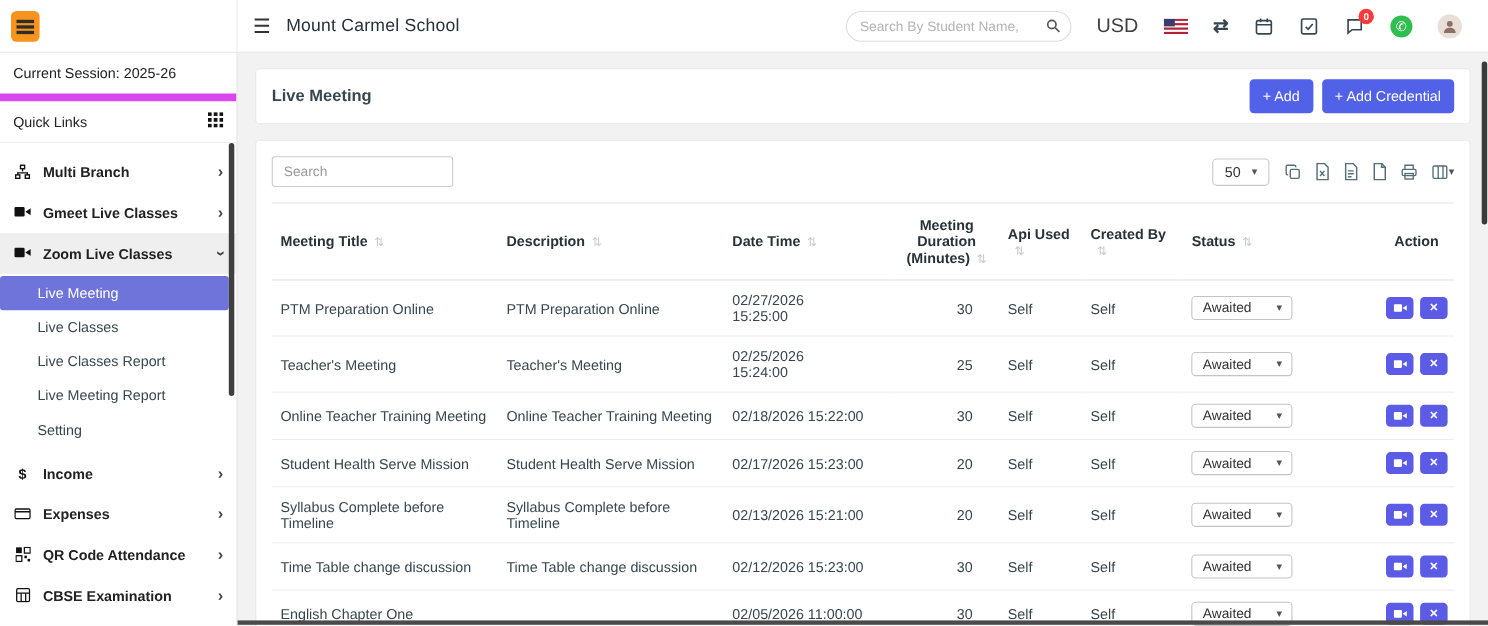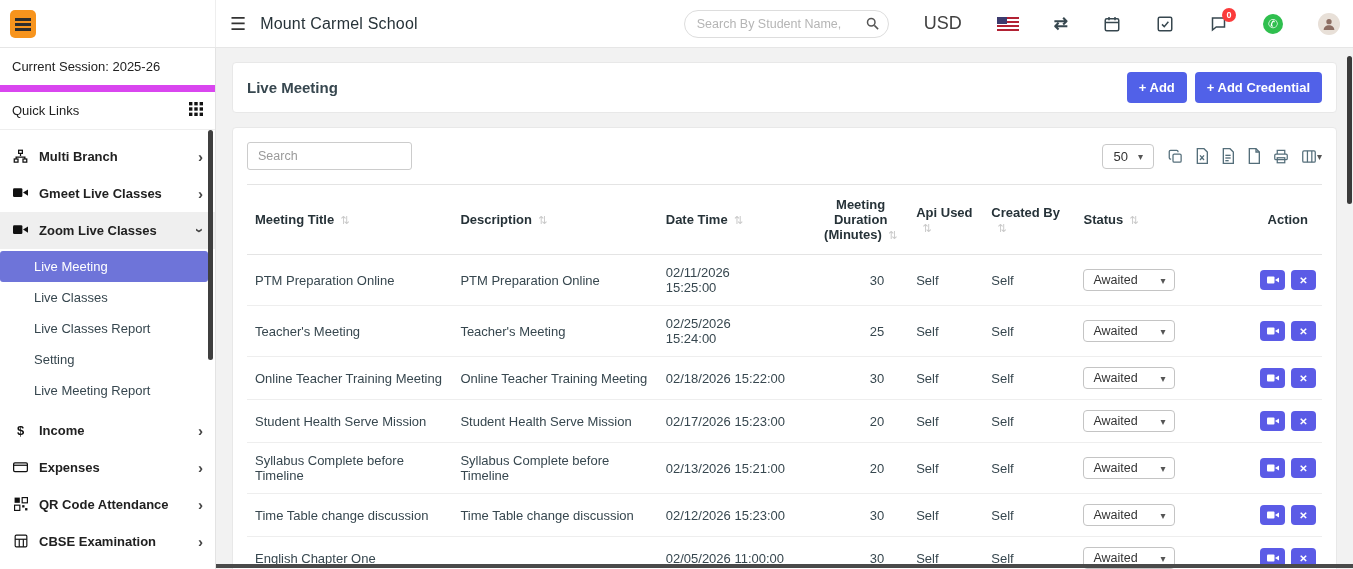--- a/index.html
+++ b/index.html
@@ -7,21 +7,21 @@
   body{font-family:"Liberation Sans","DejaVu Sans",sans-serif;font-size:13px;color:#333;background:#f2f2f2;position:relative}
 
   
   .topbar{height:48px;background:#fff;border-bottom:1px solid #e6e6e6;display:flex;align-items:center;position:relative;z-index:5}
   .logo-area{width:216px;min-width:216px;height:100%;display:flex;align-items:center;gap:6px;padding-left:10px;border-right:1px solid #eee}
   .logo-icon{width:26px;height:28px;background:#f7941d;border-radius:5px;position:relative;flex:0 0 auto}
   .logo-icon::after{content:"";position:absolute;left:5px;top:8px;width:16px;height:3px;background:#2d2d2d;box-shadow:0 5px 0 #2d2d2d,0 10px 0 #2d2d2d}
   .logo-pill{background:#7dc243;border:2px solid #f7941d;border-radius:14px;padding:3px 12px;color:#fff;font-weight:700;font-size:13px;letter-spacing:.5px;white-space:nowrap}
   .hamburger{font-size:18px;color:#333;background:none;border:none;margin:0 14px 0 14px;cursor:pointer}
   .school-name{font-size:16px;font-weight:400;color:#263238;letter-spacing:.2px}
-  .topbar-right{margin-left:auto;display:flex;align-items:center;gap:35px;padding-right:13px}
+  .topbar-right{margin-left:auto;display:flex;align-items:center;gap:23px;padding-right:24px}
   .search-box{position:relative;width:205px}
   .search-box input{width:100%;height:28px;border:1px solid #ddd;border-radius:15px;padding:0 30px 0 12px;font-size:12.5px;color:#555;outline:none;background:#fff}
   .search-box input::placeholder{color:#b5b5b5}
   .search-box .mag{position:absolute;right:9px;top:6px}
   .currency{font-size:18px;font-weight:400;color:#404040}
   .tico{display:flex;align-items:center;justify-content:center;background:none;border:none;cursor:pointer;color:#37474f;position:relative}
   .exchange{font-size:17px;font-weight:600}
   .badge{position:absolute;top:-7px;right:-8px;background:#fb3b3b;color:#fff;font-size:9px;min-width:14px;height:14px;border-radius:7px;display:flex;align-items:center;justify-content:center;padding:0 3px;font-weight:700}
   .wa{width:20px;height:20px;border-radius:50%;background:#2fbf4e;color:#fff;display:flex;align-items:center;justify-content:center;font-size:12px}
   .avatar{width:22px;height:22px;border-radius:50%;background:#e8e0d8;display:flex;align-items:center;justify-content:center;overflow:hidden}
@@ -41,21 +41,21 @@
   .subitem{padding:8px 12px 8px 34px;color:#37474f;font-size:13px;cursor:pointer}
   .subitem.active{background:#6e74d9;color:#fff;border-radius:3px;margin-right:7px}
   .sb-scroll{position:absolute;right:2px;top:82px;width:5px;height:230px;background:#3f3f3f;border-radius:3px}
 
   
   .main{flex:1;padding:14px 16px 0 16px;overflow:hidden}
   .card{background:#fff;border:1px solid #e8e8e8;border-radius:4px}
   .page-head{display:flex;align-items:center;justify-content:space-between;padding:9px 14px;margin-bottom:14px}
   .page-title{font-size:15px;font-weight:600;color:#37474f}
   .head-btns{display:flex;gap:8px}
-  .btn{background:#5161e8;color:#fff;border:none;border-radius:4px;padding:8px 12px;font-size:13px;font-weight:700;cursor:pointer;font-family:inherit}
+  .btn{background:#5161e8;color:#fff;border:none;border-radius:4px;padding:8px 12px;font-size:13px;font-weight:400;cursor:pointer;font-family:inherit}
   .table-card{padding:14px}
   .toolbar{display:flex;align-items:center;justify-content:space-between;margin-bottom:14px}
   .tbl-search{width:165px;height:28px;border:1px solid #ccc;border-radius:3px;padding:0 10px;font-size:12.5px;outline:none}
   .tbl-search::placeholder{color:#9a9a9a}
   .toolbar-right{display:flex;align-items:center;gap:14px}
   .pagesize{display:inline-flex;align-items:center;gap:10px;border:1px solid #c9c9c9;border-radius:4px;padding:4px 10px;font-size:13px;color:#333;cursor:pointer;background:#fff}
   .caret{font-size:10px;color:#555}
   .exports{display:flex;align-items:center;gap:12px;color:#546e7a}
   .exports .eico{display:flex;align-items:center;cursor:pointer}
 
@@ -198,22 +198,22 @@
             </svg>
         </span>
         <span>Zoom Live Classes</span>
         <span class="chev">›</span>
       </div>
 
       <div class="submenu">
         <div class="subitem active">Live Meeting</div>
         <div class="subitem">Live Classes</div>
         <div class="subitem">Live Classes Report</div>
+        <div class="subitem">Live Meeting Report</div>
         <div class="subitem">Setting</div>
-        <div class="subitem">Live Meeting Report</div>
       </div>
 
       <div class="nav-item">
         <span class="ni-icon">$</span>
         <span>Income</span>
         <span class="chev">›</span>
       </div>
 
       <div class="nav-item">
         <span class="ni-icon">
@@ -340,21 +340,21 @@
               <th><span>Api Used</span><span class="sort"></span></th>
               <th><span>Created By</span><span class="sort"></span></th>
               <th><span>Status</span><span class="sort"></span></th>
               <th class="col-act"><span>Action</span></th>
             </tr>
           </thead>
         <tbody>
             <tr>
               <td>PTM Preparation Online</td>
               <td>PTM Preparation Online</td>
-              <td class="dt">02/11/2026
+              <td class="dt">02/27/2026
 15:25:00</td>
               <td class="num">30</td>
               <td>Self</td>
               <td>Self</td>
               <td><div class="status-select">
                   <span>Awaited</span>
                   <span class="caret">▾</span>
                 </div></td>
               <td class="act"><button class="abtn">
                   <svg width="12" height="10" viewBox="0 0 24 18" fill="#fff">

